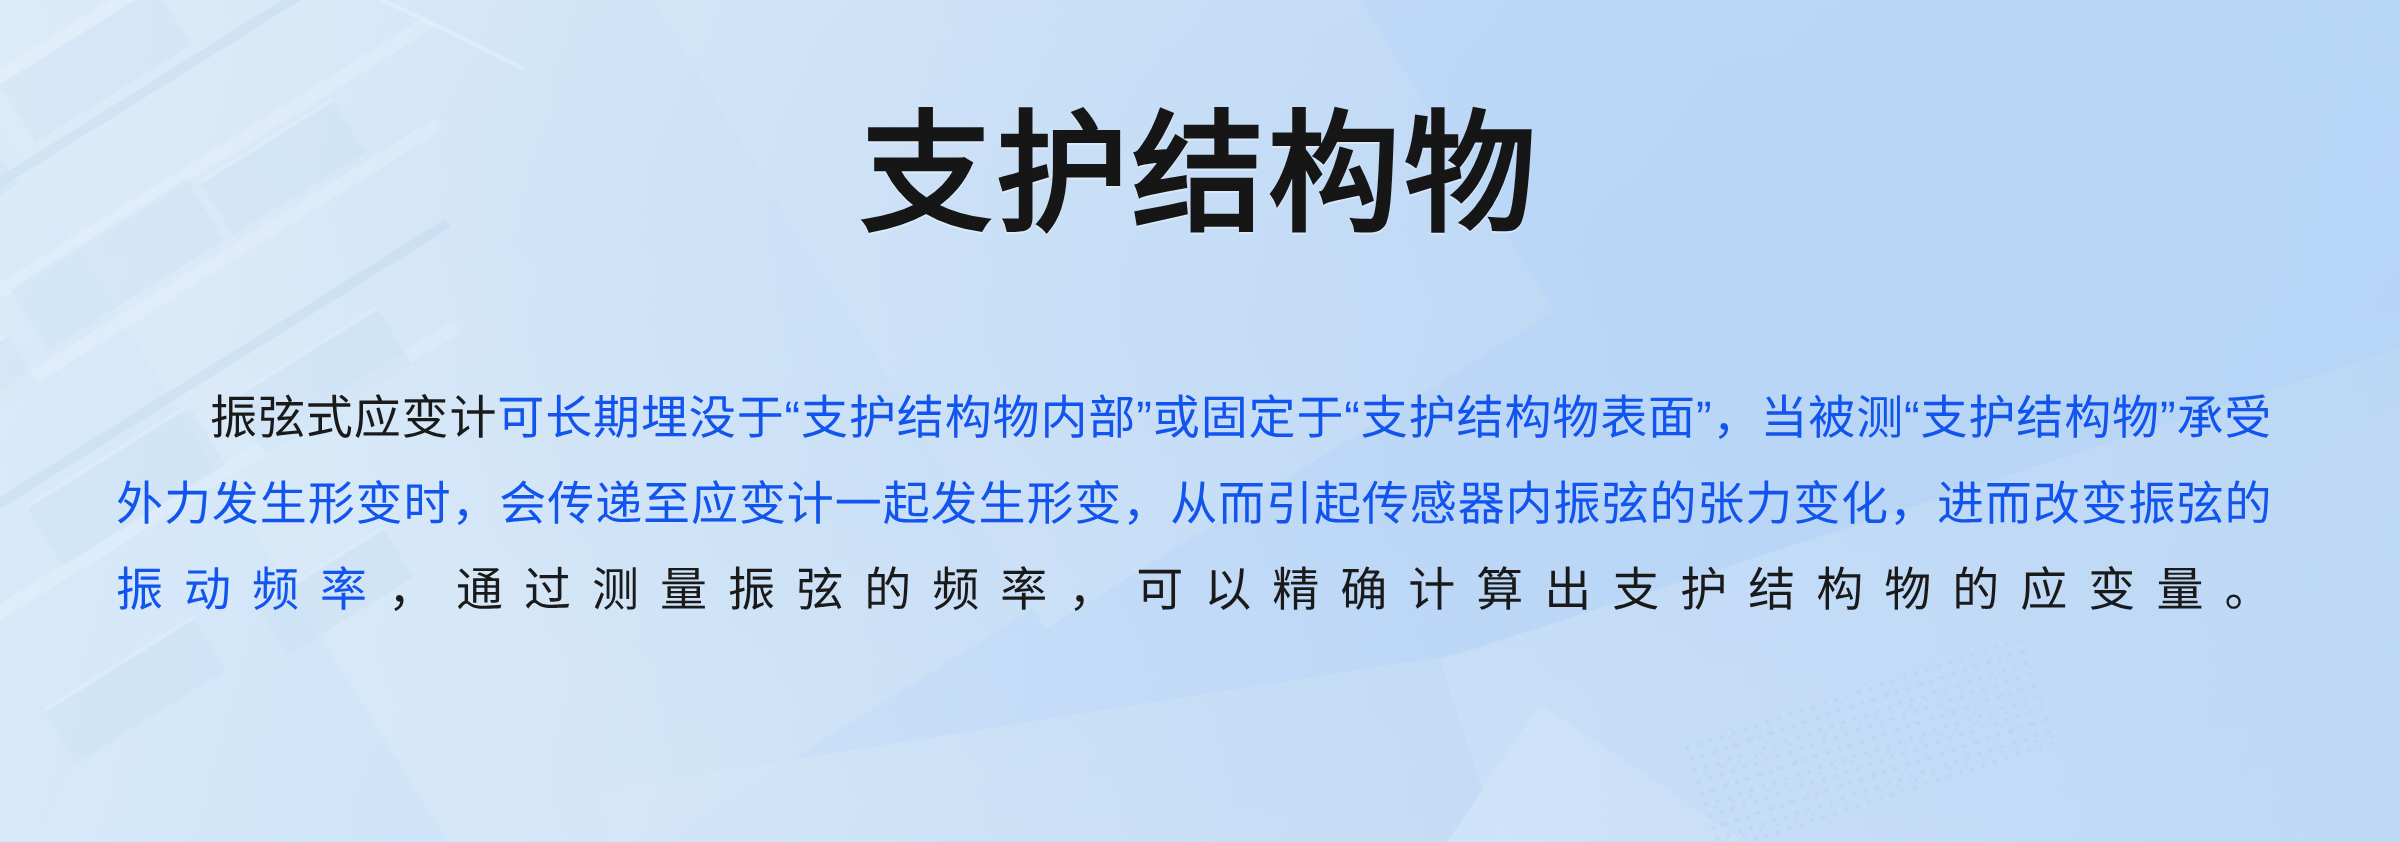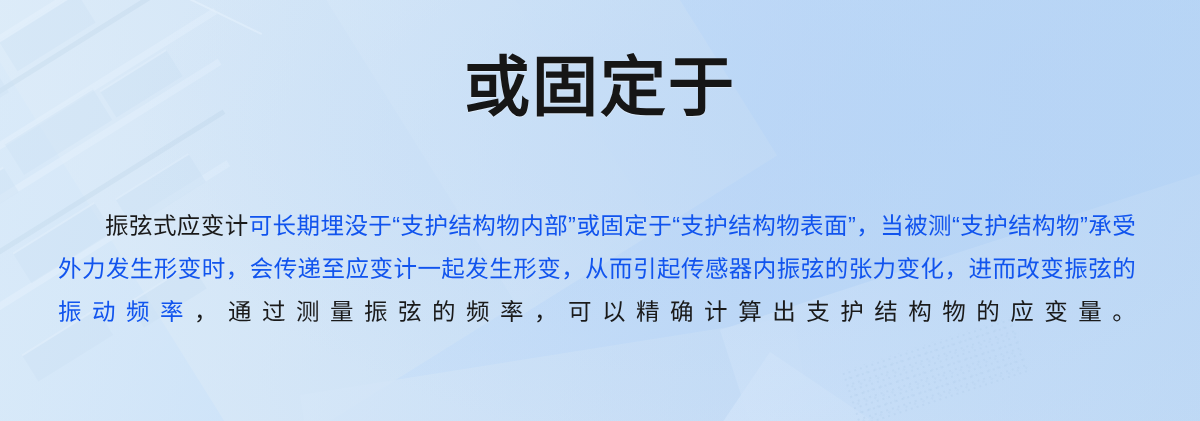--- a/index.html
+++ b/index.html
@@ -137,21 +137,21 @@
     line-height: 1;
     font-weight: bold;
     color: #161616;
     letter-spacing: 2px;
     text-shadow: 0 1px 0 rgba(255,255,255,.35);
     white-space: nowrap;
   }
   .body-text {
     position: absolute;
     left: 58px;
-    top: 205px;
+    top: 188px;
     width: 1078px;
     font-size: 23.5px;
     line-height: 43px;
     color: #1a1a1a;
     text-align: justify;
     text-align-last: justify;
     text-indent: 2em;
     letter-spacing: .3px;
   }
   .hl { color: #1154ee; }
@@ -193,17 +193,17 @@
 
   <div class="wedge wedge-c"></div>
   <div class="wedge wedge-a"></div>
   <div class="wedge wedge-b"></div>
   <div class="speck"></div>
 
   <div class="wash"></div>
   <div class="wash2"></div>
 
   <div class="content">
-    <div class="title">或固定于</div>
+    <div class="title">支护结构物</div>
 
     <div class="body-text"><span>振弦式应变计</span><span class="hl">可长期埋没于“支护结构物内部”或固定于“支护结构物表面”，当被测“支护结构物”承受外力发生形变时，会传递至应变计一起发生形变，从而引起传感器内振弦的张力变化，进而改变振弦的振动频率</span><span>，通过测量振弦的频率，可以精确计算出支护结构物的应变量。</span></div>
   </div>
 </div>
 
 </body></html>

